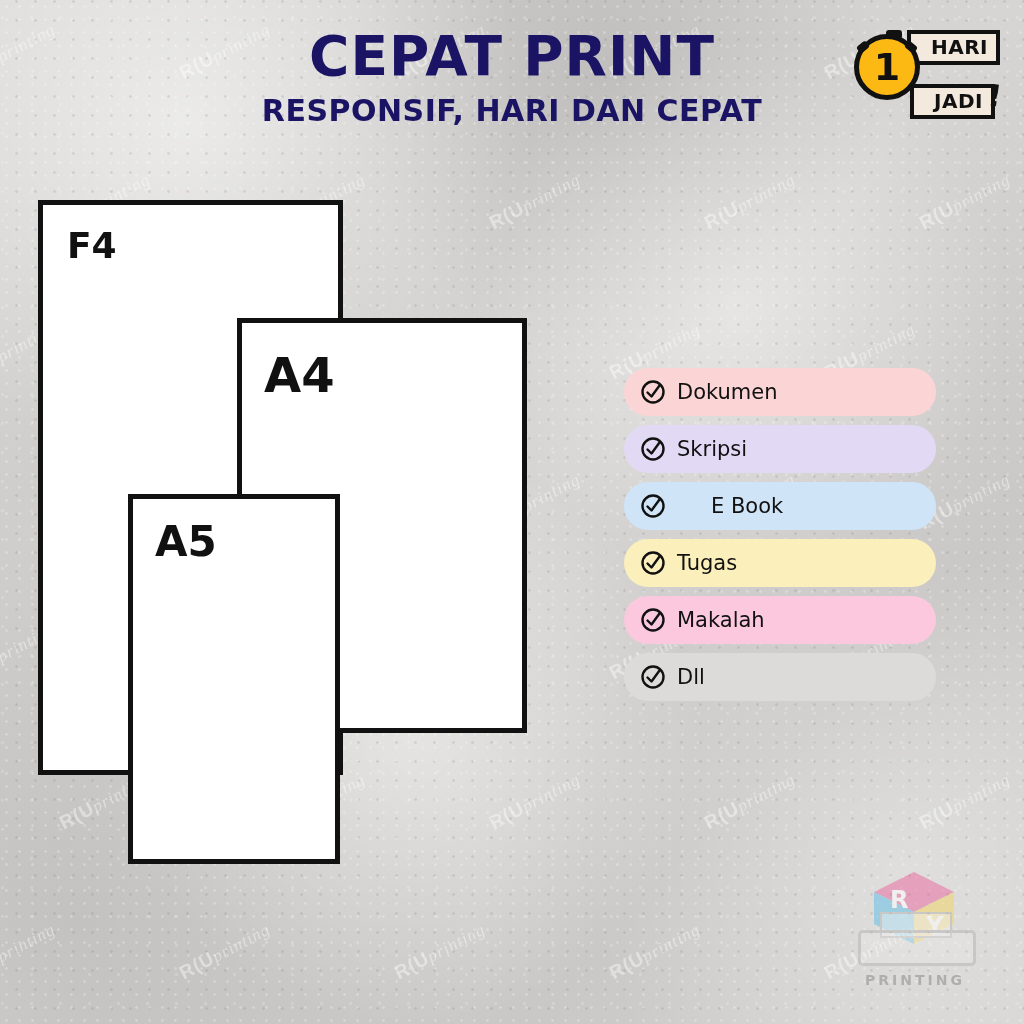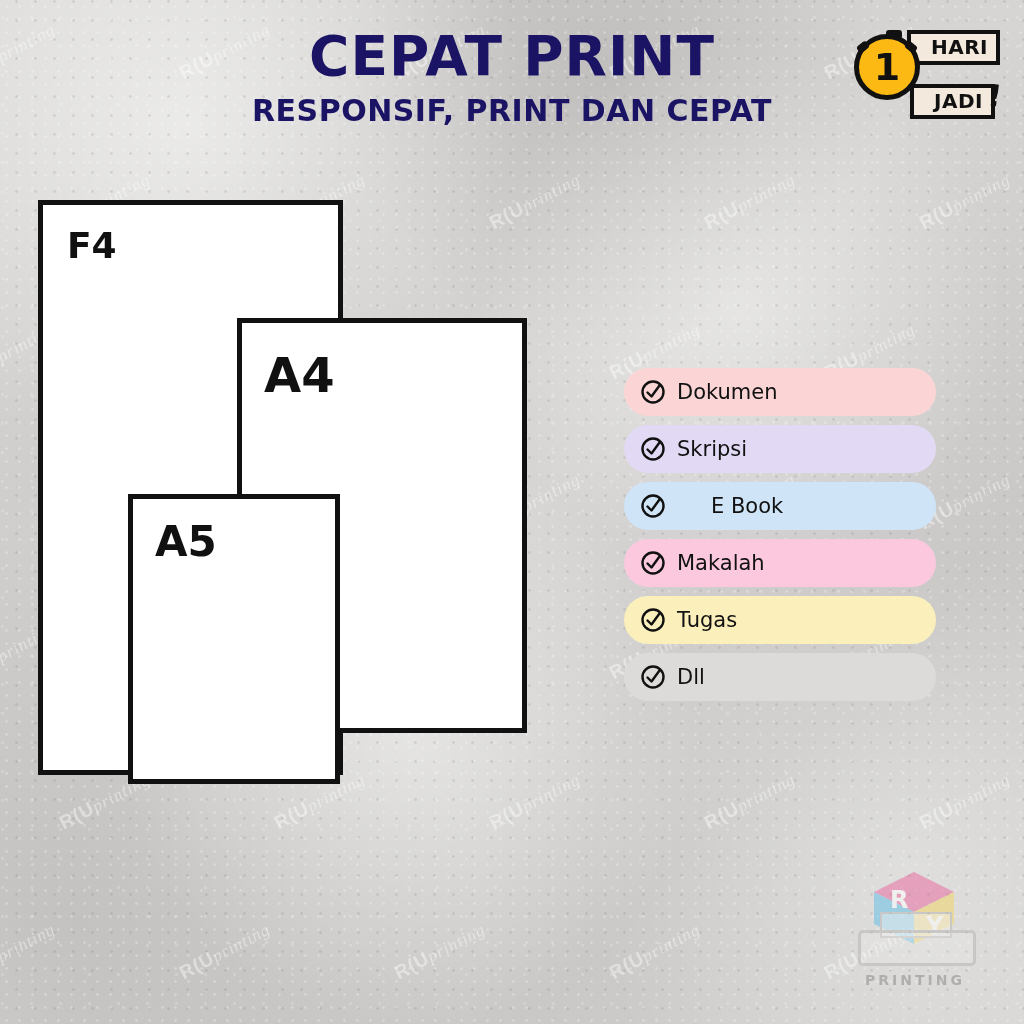--- a/index.html
+++ b/index.html
@@ -179,21 +179,21 @@
     box-sizing: border-box;
   }
   .sheet-label {
     position: absolute;
     font-family: "DejaVu Sans", sans-serif;
     font-weight: bold;
     color: #111;
   }
   #sheet-f4 { left: 38px;  top: 200px; width: 305px; height: 575px; z-index: 1; }
   #sheet-a4 { left: 237px; top: 318px; width: 290px; height: 415px; z-index: 2; }
-  #sheet-a5 { left: 128px; top: 494px; width: 212px; height: 290px; z-index: 3; }
+  #sheet-a5 { left: 128px; top: 494px; width: 212px; height: 370px; z-index: 3; }
   #sheet-a6 { left: 275px; top: 604px; width: 156px; height: 207px; z-index: 4; }
 
   #label-f4 { left: 24px; top: 20px; font-size: 36px; }
   #label-a4 { left: 22px; top: 24px; font-size: 48px; }
   #label-a5 { left: 22px; top: 18px; font-size: 42px; }
   #label-a6 { left: 22px; top: 22px; font-size: 38px; }
 
   
   #features {
     position: absolute;
@@ -314,21 +314,21 @@
       <div class="wm" style="left: 915px; top: 790px;"><b>R(U</b><span>printing</span></div>
       <div class="wm" style="left: -40px; top: 940px;"><b>R(U</b><span>printing</span></div>
       <div class="wm" style="left: 175px; top: 940px;"><b>R(U</b><span>printing</span></div>
       <div class="wm" style="left: 390px; top: 940px;"><b>R(U</b><span>printing</span></div>
       <div class="wm" style="left: 605px; top: 940px;"><b>R(U</b><span>printing</span></div>
       <div class="wm" style="left: 820px; top: 940px;"><b>R(U</b><span>printing</span></div>
     </div>
 
   <div id="header">
     <div id="title">CEPAT PRINT</div>
-    <div id="subtitle">RESPONSIF, PRINT DAN CEPAT</div>
+    <div id="subtitle">RESPONSIF, HARI DAN CEPAT</div>
   </div>
 
   <div id="badge">
     <div id="badge-text">
       <div id="badge-word-hari">
         <span class="badge-word">HARI</span>
       </div>
       <div id="badge-word-jadi">
         <span class="badge-word">JADI</span>
       </div>
@@ -367,33 +367,33 @@
         </svg>
         <span class="pill-label">Skripsi</span>
       </div>
       <div class="pill" style="background: rgb(207, 228, 247); gap: 34px;">
         <svg class="pill-check" viewBox="0 0 26 26">
           <circle cx="13" cy="13" r="10.5" fill="none" stroke="#111" stroke-width="2.4"></circle>
           <path d="M7.5 13.5 L11.5 17.5 L19.5 6.5" fill="none" stroke="#111" stroke-width="2.4" stroke-linecap="round" stroke-linejoin="round"></path>
         </svg>
         <span class="pill-label">E Book</span>
       </div>
+      <div class="pill" style="background: rgb(251, 239, 187);">
+        <svg class="pill-check" viewBox="0 0 26 26">
+          <circle cx="13" cy="13" r="10.5" fill="none" stroke="#111" stroke-width="2.4"></circle>
+          <path d="M7.5 13.5 L11.5 17.5 L19.5 6.5" fill="none" stroke="#111" stroke-width="2.4" stroke-linecap="round" stroke-linejoin="round"></path>
+        </svg>
+        <span class="pill-label">Tugas</span>
+      </div>
       <div class="pill" style="background: rgb(251, 200, 221);">
         <svg class="pill-check" viewBox="0 0 26 26">
           <circle cx="13" cy="13" r="10.5" fill="none" stroke="#111" stroke-width="2.4"></circle>
           <path d="M7.5 13.5 L11.5 17.5 L19.5 6.5" fill="none" stroke="#111" stroke-width="2.4" stroke-linecap="round" stroke-linejoin="round"></path>
         </svg>
         <span class="pill-label">Makalah</span>
-      </div>
-      <div class="pill" style="background: rgb(251, 239, 187);">
-        <svg class="pill-check" viewBox="0 0 26 26">
-          <circle cx="13" cy="13" r="10.5" fill="none" stroke="#111" stroke-width="2.4"></circle>
-          <path d="M7.5 13.5 L11.5 17.5 L19.5 6.5" fill="none" stroke="#111" stroke-width="2.4" stroke-linecap="round" stroke-linejoin="round"></path>
-        </svg>
-        <span class="pill-label">Tugas</span>
       </div>
       <div class="pill" style="background: rgb(220, 219, 217);">
         <svg class="pill-check" viewBox="0 0 26 26">
           <circle cx="13" cy="13" r="10.5" fill="none" stroke="#111" stroke-width="2.4"></circle>
           <path d="M7.5 13.5 L11.5 17.5 L19.5 6.5" fill="none" stroke="#111" stroke-width="2.4" stroke-linecap="round" stroke-linejoin="round"></path>
         </svg>
         <span class="pill-label">Dll</span>
       </div>
     </div>
 

